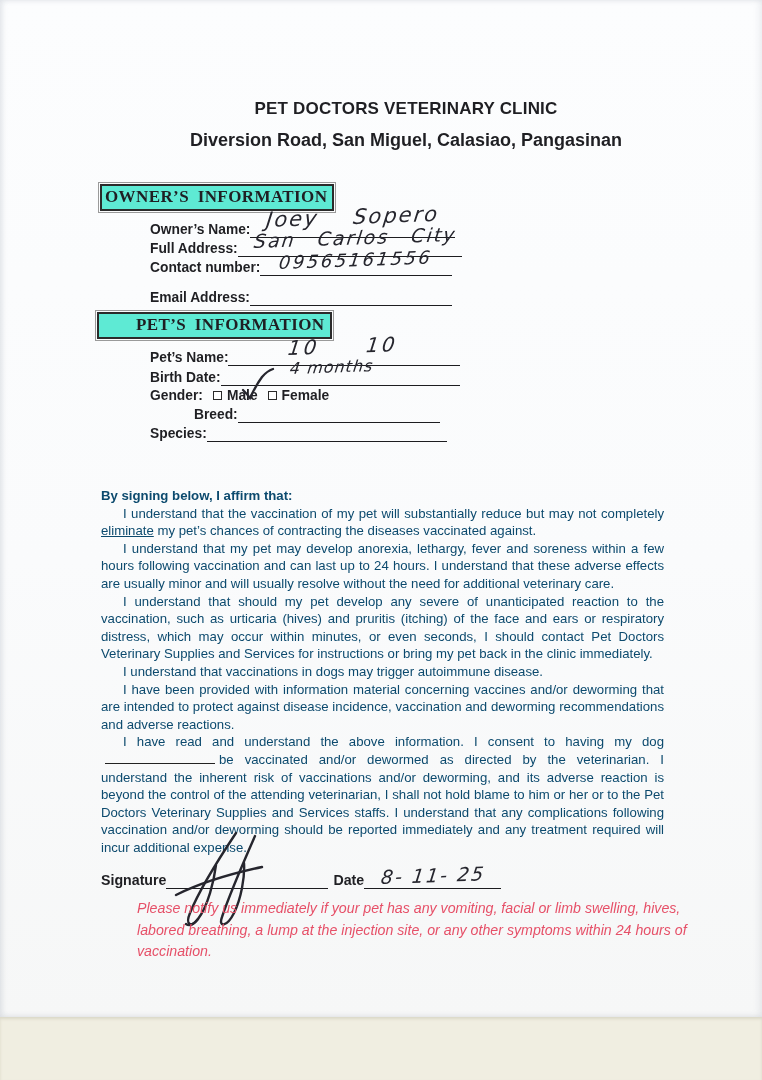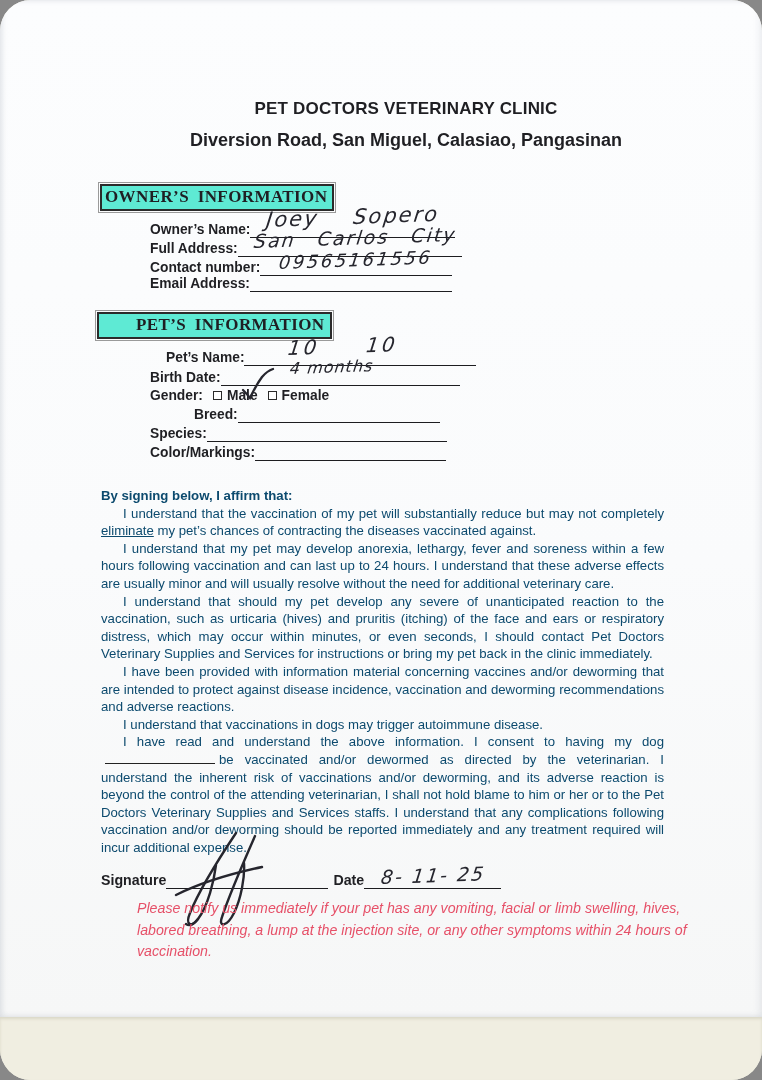--- a/index.html
+++ b/index.html
@@ -1,19 +1,19 @@
 <!DOCTYPE html>
 <html><head>
 <meta charset="utf-8">
 <style>
   * { margin:0; padding:0; box-sizing:border-box; }
   body { background:#888; font-family:"Liberation Sans", sans-serif; }
   .page {
     position:relative; width:762px; height:1080px; margin:0 auto;
-    background:#f0eee1; overflow:hidden; color:#1f1f23;border-radius:31px;
+    background:#f0eee1; overflow:hidden; color:#1f1f23;
   }
   .paper {
     position:absolute; left:0; top:0; width:762px; height:1017px;
     background:linear-gradient(180deg,#fcfdfe 0%,#fafbfc 55%,#f6f7f7 100%);
     box-shadow: inset 3px 0 5px rgba(140,150,165,.18), inset -3px 0 6px rgba(140,150,165,.14), 0 2px 3px rgba(90,90,70,.35);
   }
   .scan-strip {
     position:absolute; left:0; top:1017px; width:762px; height:63px;
     background:#f0eee1;
     box-shadow: inset 0 2px 3px rgba(120,115,90,.18);
@@ -78,32 +78,32 @@
     <span class="fline"></span>
   </div>
   <div class="frow" style="top:239px; width:312px;">
     <span class="flbl">Full Address:</span>
     <span class="fline"></span>
   </div>
   <div class="frow" style="top:258px; width:302px;">
     <span class="flbl">Contact number:</span>
     <span class="fline"></span>
   </div>
-  <div class="frow" style="top:274px; width:302px;">
+  <div class="frow" style="top:288px; width:302px;">
     <span class="flbl">Email Address:</span>
     <span class="fline"></span>
   </div>
 
   <span class="hand hw-owner-name">Joey Sopero</span>
   <span class="hand hw-full-address">San Carlos City</span>
   <span class="hand hw-contact">09565161556</span>
 
   <div class="sec-title" style="left:97px; top:312px;padding-left:37px;">PET’S INFORMATION</div>
 
-  <div class="frow" style="top:348px; width:310px;margin-left:16px;">
+  <div class="frow" style="top:348px; width:310px;">
     <span class="flbl">Pet’s Name:</span>
     <span class="fline"></span>
   </div>
   <div class="frow" style="top:368px; width:310px;">
     <span class="flbl">Birth Date:</span>
     <span class="fline"></span>
   </div>
 
   <div class="gender-row">
     <span>Gender:</span>
@@ -114,39 +114,35 @@
   </div>
 
   <div class="frow" style="top:405px; width:290px;padding-left:44px;">
     <span class="flbl">Breed:</span>
     <span class="fline"></span>
   </div>
   <div class="frow" style="top:424px; width:297px;">
     <span class="flbl">Species:</span>
     <span class="fline"></span>
   </div>
-  <div class="frow" style="top:443px; width:296px;">
-    <span class="flbl">Color/Markings:</span>
-    <span class="fline"></span>
-  </div>
 
   <span class="hand hw-pet-name">10     10</span>
   <span class="hand hw-birth">4 months</span>
 
   <svg class="abs-svg" style="left:241px; top:366px;" width="36" height="36" viewBox="0 0 36 36">
     <path d="M2,24 Q6,28 9,32 Q15,19 21,11 Q26,5 32,3" fill="none" stroke="#26262e" stroke-width="2.3" stroke-linecap="round"></path>
   </svg>
 
   <div class="body-text">
     <p class="affirm-heading">By signing below, I affirm that:</p>
     <p><span>I understand that the vaccination of my pet will substantially reduce but may not completely </span><span class="u-word">eliminate</span><span> my pet’s chances of contracting the diseases vaccinated against.</span></p>
     <p>I understand that my pet may develop anorexia, lethargy, fever and soreness within a few hours following vaccination and can last up to 24 hours. I understand that these adverse effects are usually minor and will usually resolve without the need for additional veterinary care.</p>
     <p>I understand that should my pet develop any severe of unanticipated reaction to the vaccination, such as urticaria (hives) and pruritis (itching) of the face and ears or respiratory distress, which may occur within minutes, or even seconds, I should contact Pet Doctors Veterinary Supplies and Services for instructions or bring my pet back in the clinic immediately.</p>
+    <p>I understand that vaccinations in dogs may trigger autoimmune disease.</p>
     <p>I have been provided with information material concerning vaccines and/or deworming that are intended to protect against disease incidence, vaccination and deworming recommendations and adverse reactions.</p>
-    <p>I understand that vaccinations in dogs may trigger autoimmune disease.</p>
     <p><span>I have read and understand the above information. I consent to having my dog</span><span class="inline-blank"></span><span>be vaccinated and/or dewormed as directed by the veterinarian. I understand the inherent risk of vaccinations and/or deworming, and its adverse reaction is beyond the control of the attending veterinarian, I shall not hold blame to him or her or to the Pet Doctors Veterinary Supplies and Services staffs. I understand that any complications following vaccination and/or deworming should be reported immediately and any treatment required will incur additional expense.</span></p>
   </div>
 
   <div class="sig-row">
     <span class="sig-lbl">Signature</span>
     <span class="sline" style="width:162px;"></span>
     <span class="sig-lbl" style="margin-left:5px;">Date</span>
     <span class="sline" style="width:137px;">
       <span class="hand hw-date">8- 11- 25</span>
     </span>

